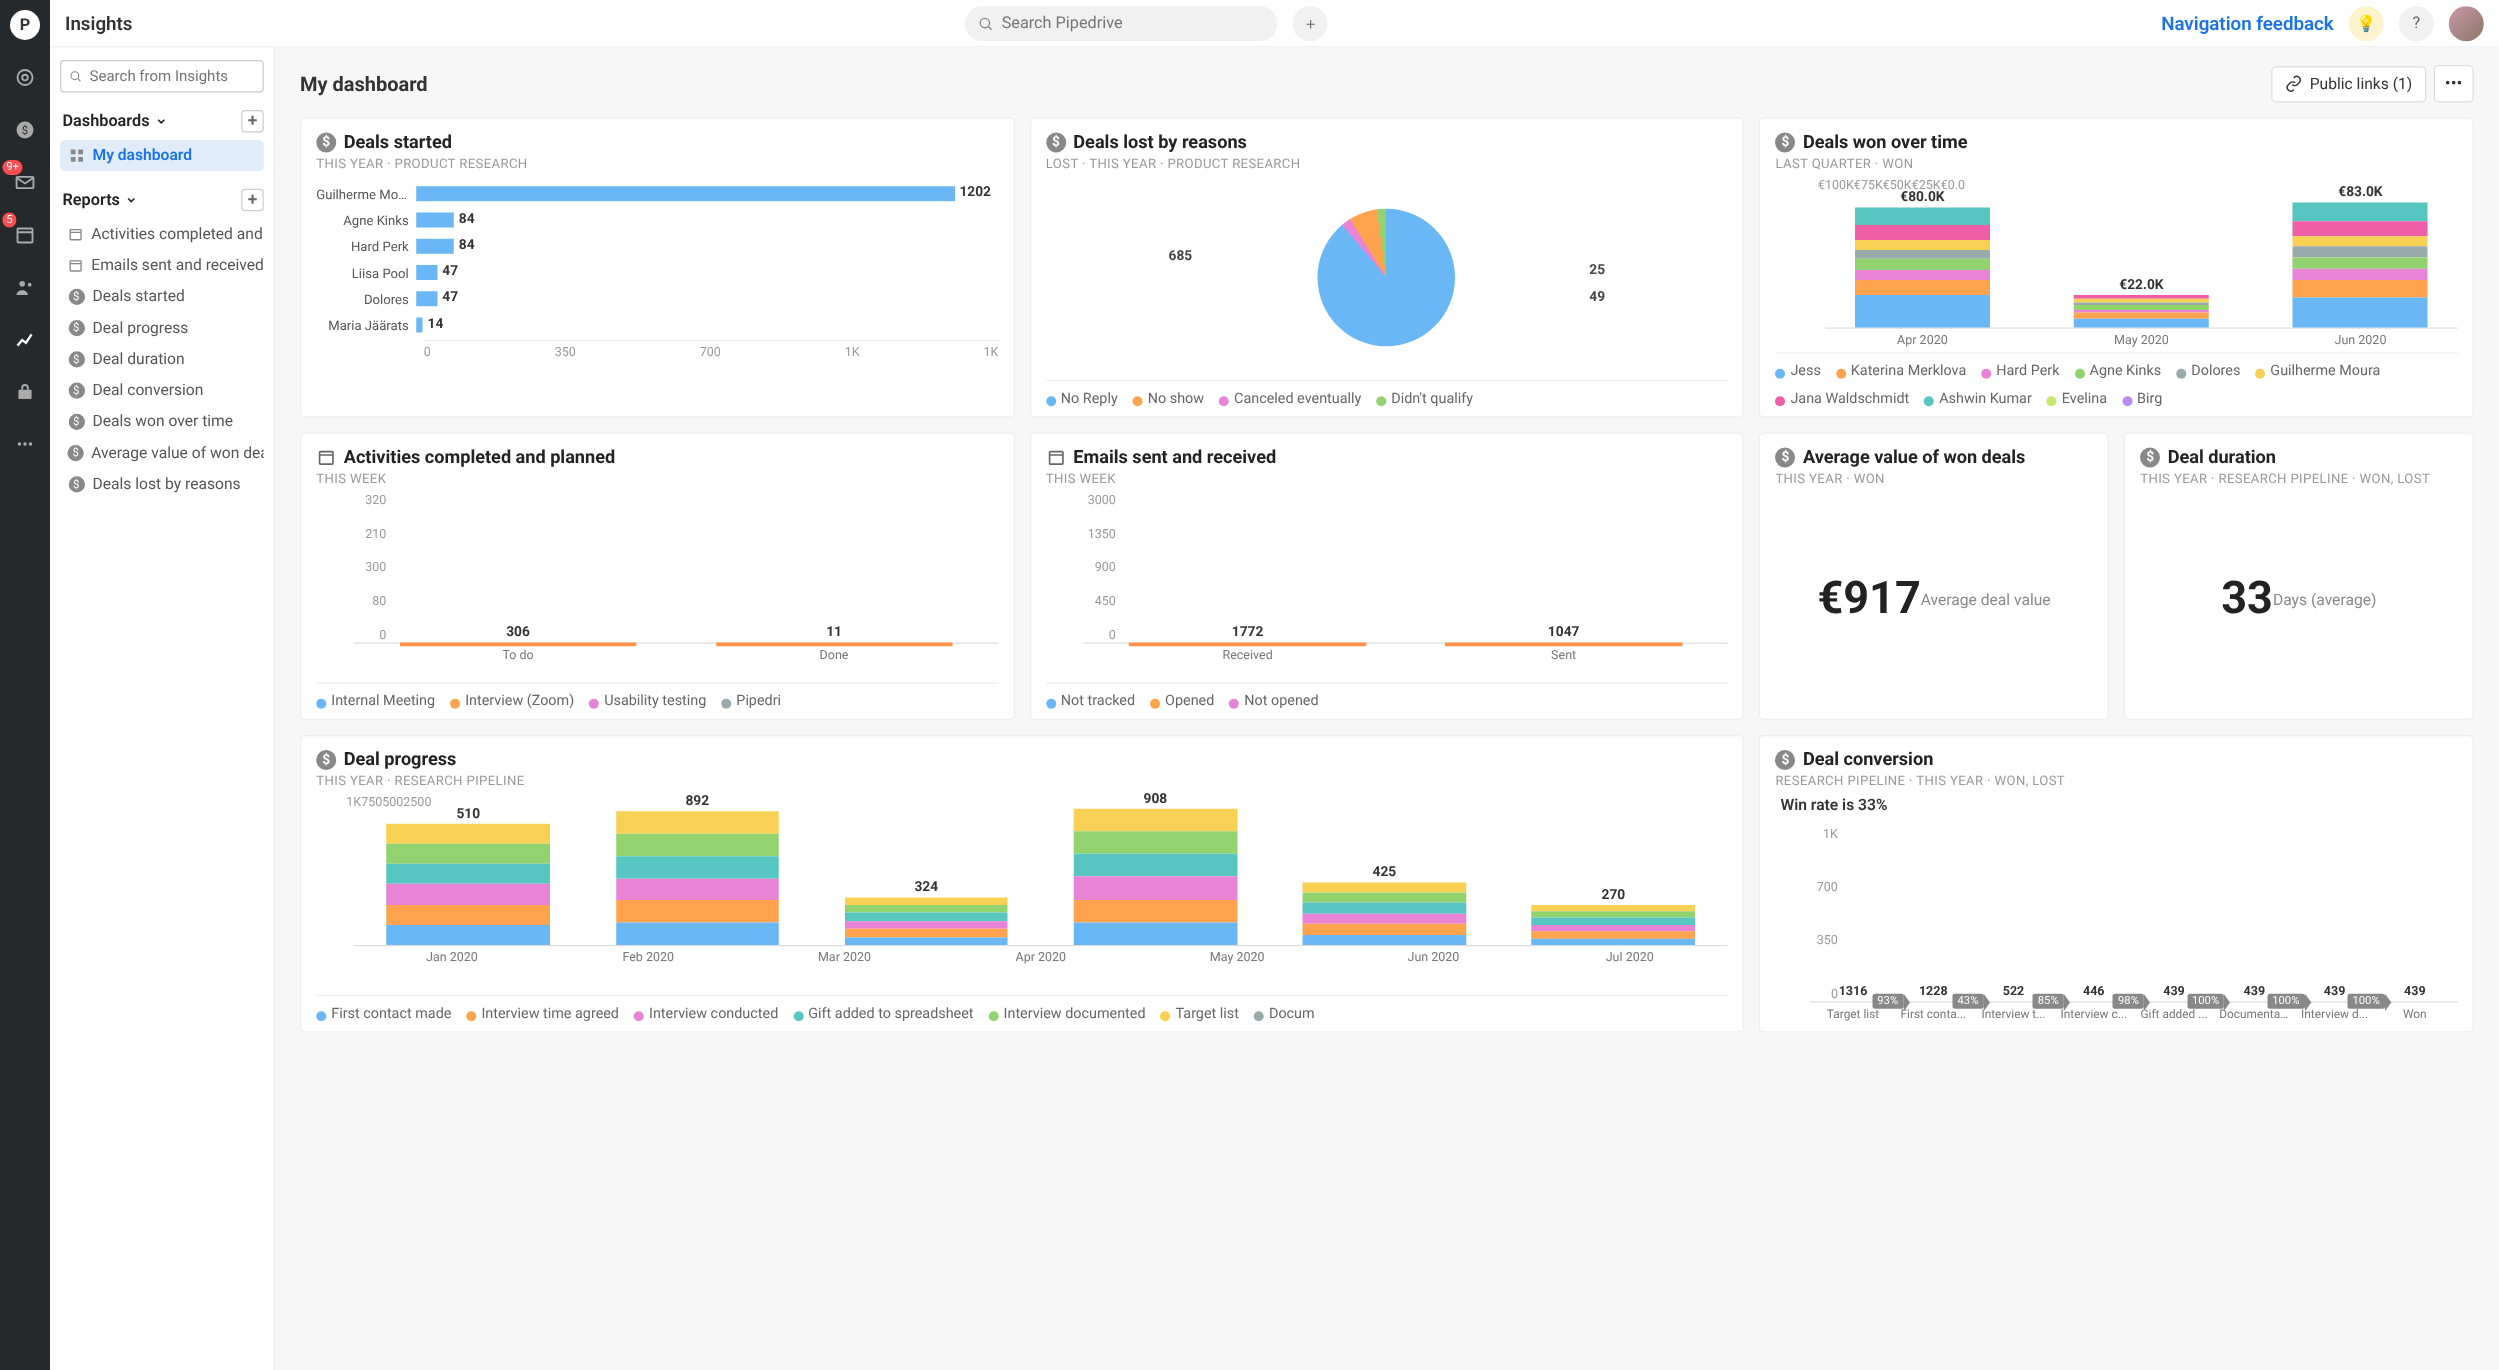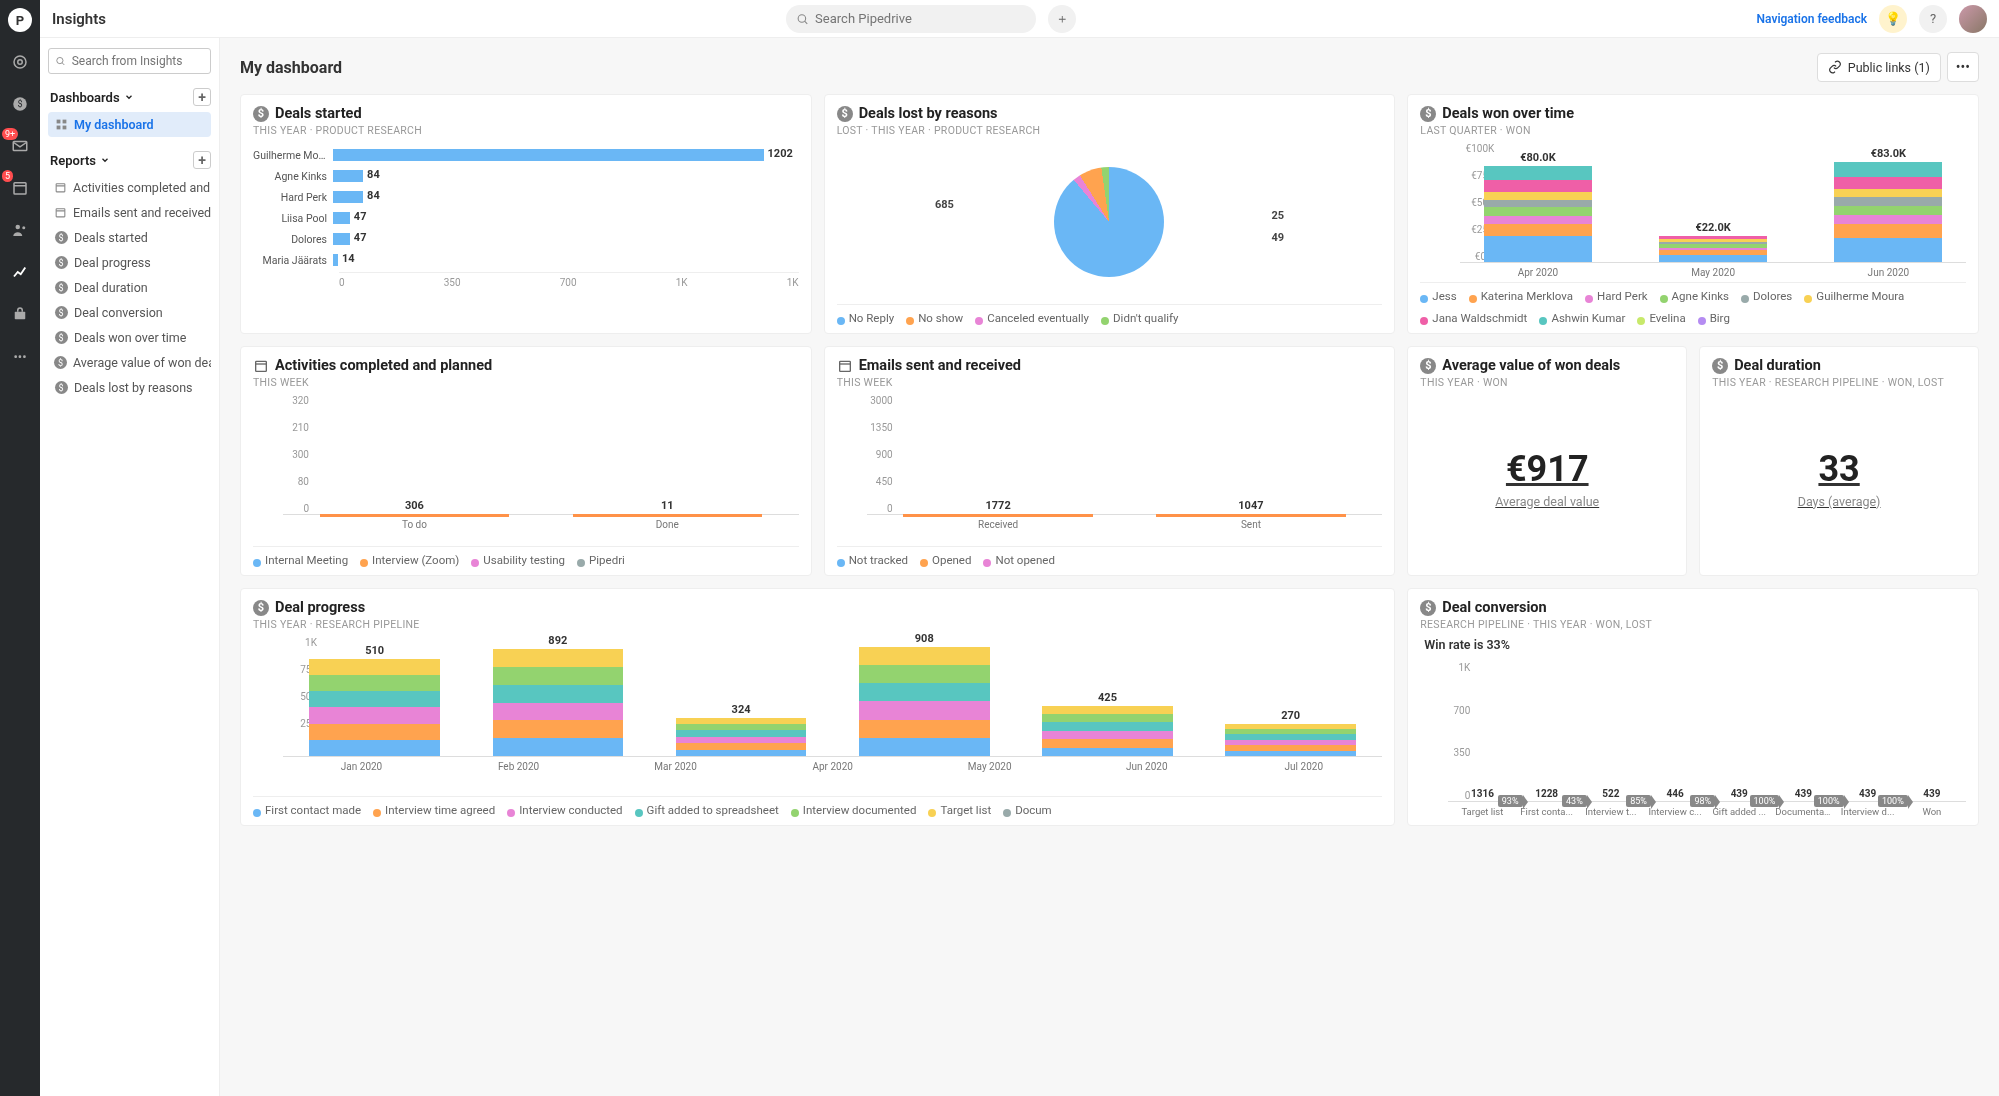--- a/index.html
+++ b/index.html
@@ -9,21 +9,21 @@
 .leftnav .nav-icon { width: 24px; height: 24px; color: #aaa; display:flex;align-items:center;justify-content:center; position:relative; cursor:pointer;}
 .leftnav .nav-icon.active { color:#fff; }
 .leftnav .nav-icon .badge { position:absolute; top:-6px; left:-6px; background:#ff4d4f; color:#fff; font-size:9px; padding:1px 3px; border-radius:8px; }
 .main { flex:1; display:flex; flex-direction:column; overflow:hidden; background:#fff;}
 .topbar { height:38px; border-bottom:1px solid #eee; display:flex; align-items:center; padding:0 12px; gap:12px; }
 .topbar .title { font-weight:600; font-size:15px; }
 .topbar .spacer { flex:1; }
 .search-global { background:#f1f1f1; border-radius:18px; height:28px; width:250px; display:flex; align-items:center; padding:0 10px; color:#888; gap:6px;}
 .search-global input { border:0; background:transparent; outline:none; font-size:13px; width:100%; }
 .circle-btn { width:28px; height:28px; border-radius:50%; background:#f1f1f1; display:flex; align-items:center; justify-content:center; color:#666; cursor:pointer;}
-.feedback-link { color:#1a73e8; font-weight:600; font-size:12px; cursor:pointer;}
+.feedback-link { color:#1a73e8; font-weight:600; font-size:15px; cursor:pointer;}
 .bulb { background:#fff3cd; }
 .avatar { width:28px; height:28px; border-radius:50%; background:linear-gradient(135deg,#c9a,#876); }
 .body { flex:1; display:flex; overflow:hidden; }
 .sidebar { width:180px; border-right:1px solid #eee; padding:10px 8px; background:#fff; overflow-y:auto;}
 .sb-search { border:1px solid #ccc; border-radius:3px; height:26px; display:flex; align-items:center; padding:0 6px; gap:6px; color:#888; margin-bottom:14px;}
 .sb-search input { border:0; outline:none; width:100%; font-size:12px; }
 .sb-group { display:flex; align-items:center; font-weight:600; font-size:13px; margin:6px 0 6px 2px; color:#222; gap:4px;}
 .sb-group .plus { margin-left:auto; color:#666; border:1px solid #ccc; border-radius:3px; width:18px; height:18px; display:flex;align-items:center;justify-content:center; cursor:pointer; font-size:14px;}
 .sb-item { display:flex; align-items:center; gap:6px; padding:5px 6px; border-radius:4px; color:#555; font-size:12.5px; cursor:pointer; white-space:nowrap; overflow:hidden; text-overflow:ellipsis;}
 .sb-item.active { background:#e1ecfa; color:#1a73e8; font-weight:600;}
@@ -52,38 +52,38 @@
 .hbar-row .track { flex:1; position:relative; height:12px;}
 .hbar-row .bar { position:absolute; left:0; top:0; height:100%; background:#6ab7f5;}
 .hbar-row .val { position:absolute; left:calc(var(--w) + 4px); top:-2px; font-weight:700; font-size:11px;}
 .hbar-axis { display:flex; margin-left:86px; font-size:10px; color:#999; justify-content:space-between; padding-top:4px; border-top:1px solid #eee;}
 
 .pie-wrap { display:flex; align-items:center; justify-content:center; height:100%; position:relative;}
 .pie { width:110px; height:110px; border-radius:50%; }
 .pie-lbl { position:absolute; font-size:11px; font-weight:700; color:#444;}
 
 .stk-area { display:flex; height:120px; gap:40px; align-items:flex-end; padding:0 10px; position:relative; border-bottom:1px solid #ddd;}
-.stk-ylabels { position:absolute; left:-6px; top:0; bottom:0; width:40px; display:flex; flex-direction:column; justify-content:space-between; font-size:10px; color:#999; text-align:right;}
+.stk-ylabels { position:absolute; left:-6px; top:0; bottom:0; width:40px; display:flex; flex-direction:row; justify-content:space-between; font-size:10px; color:#999; text-align:right;}
 .stk-col { flex:1; display:flex; flex-direction:column; align-items:center; }
 .stk-bar { width:80%; display:flex; flex-direction:column-reverse; position:relative;}
 .stk-seg { width:100%; }
 .stk-val { font-size:11px; font-weight:700; margin-bottom:2px;}
 .stk-xaxis { display:flex; gap:40px; padding:4px 10px 0; font-size:10px; color:#777;}
 .stk-xaxis span{ flex:1; text-align:center;}
 
 .vb-area { display:flex; align-items:flex-end; height:120px; gap:30px; padding:0 20px; border-bottom:1px solid #ddd; position:relative;}
 .vb-area .col { flex:1; display:flex; flex-direction:column; align-items:center;}
 .vb-area .bar { width:85%; background:#6ab7f5; position:relative;}
 .vb-area .bar::after { content:''; position:absolute; top:0; left:0; right:0; height:3px; background:#ff9248;}
 .vb-area .val { font-size:11px; font-weight:700; margin-bottom:2px;}
 .vb-xaxis { display:flex; gap:30px; padding:4px 20px 0; font-size:10px; color:#777;}
 .vb-xaxis span { flex:1; text-align:center;}
 .vb-ylabels { position:absolute; left:-2px; top:0; bottom:0; width:28px; display:flex; flex-direction:column; justify-content:space-between; font-size:10px; color:#999; text-align:right;}
 
-.kpi { flex:1; display:flex; flex-direction:column; align-items:center; justify-content:center;text-decoration:underline;}
+.kpi { flex:1; display:flex; flex-direction:row; align-items:center; justify-content:center;}
 .kpi .big { font-size:36px; font-weight:700; color:#222;}
 .kpi .sub { color:#888; font-size:12.5px; margin-top:4px;}
 
 .conv-area { position:relative; height:140px; display:flex; align-items:flex-end; gap:8px; padding:0 6px; border-bottom:1px solid #ddd;}
 .conv-col { flex:1; display:flex; flex-direction:column; align-items:center; position:relative;}
 .conv-bar { width:60%; background:#f8d154; }
 .conv-bar.green { background:#7bcf6b; }
 .conv-val { font-size:10px; font-weight:700; margin-bottom:2px;}
 .conv-arrow { position:absolute; right:-12px; top:55%; background:#888; color:#fff; font-size:9px; padding:1px 4px; border-radius:2px; }
 .conv-arrow::after { content:''; position:absolute; right:-5px; top:0; bottom:0; width:0; height:0; border-top:7px solid transparent; border-bottom:7px solid transparent; border-left:5px solid #888;}

